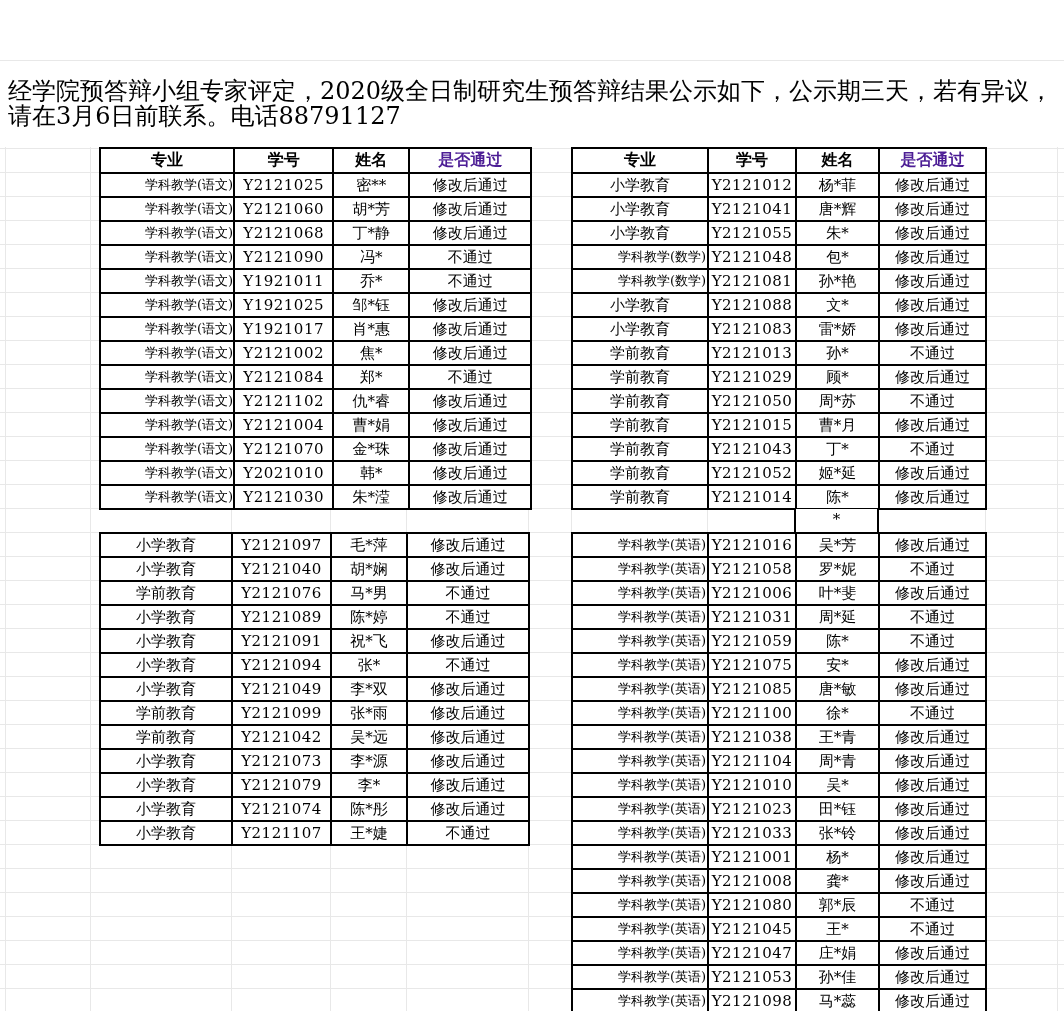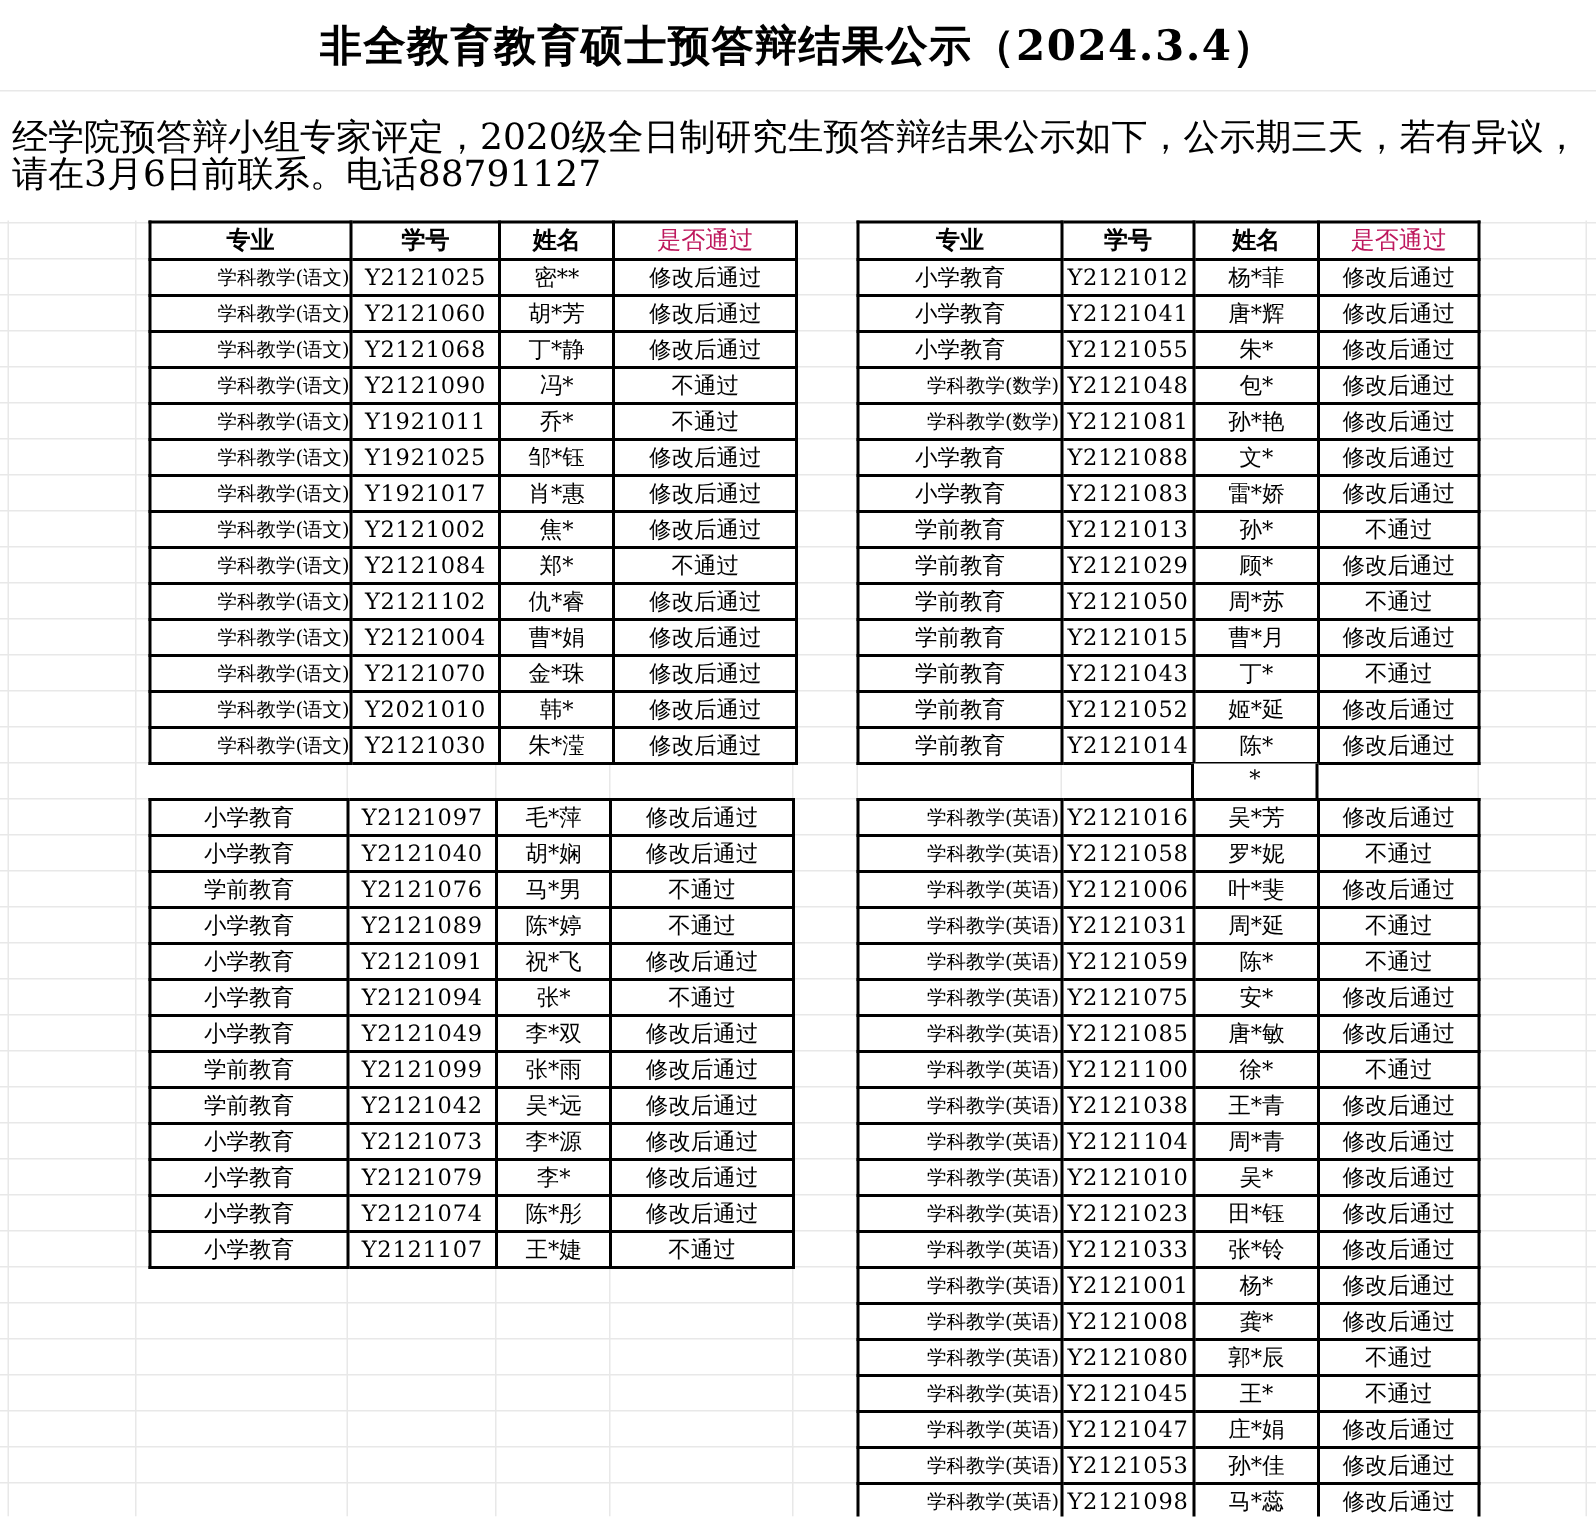--- a/index.html
+++ b/index.html
@@ -13,21 +13,21 @@
          line-height:25px;z-index:3;}
   table{border-collapse:collapse;table-layout:fixed;position:absolute;
         background:#ffffff;z-index:2;}
   #tbl-left-1{left:99px;top:147px;}
   #tbl-left-2{left:99px;top:532px;}
   #tbl-right-1{left:571px;top:147px;}
   #tbl-right-2{left:571px;top:532px;}
   th,td{border:2px solid #000;text-align:center;vertical-align:middle;
         padding:0;overflow:hidden;white-space:nowrap;}
   th{height:23px;font-size:16px;font-weight:bold;}
-  th.pass{font-weight:normal;color:#be185d;margin-left:34px;}
+  th.pass{font-weight:bold;color:#4c1d95;margin-left:34px;}
   td{height:22px;font-size:15px;}
   td.shrink{font-size:13px;padding-left:44px;}
   td.sid{font-size:15px;letter-spacing:0.5px;}
   #star-row{position:absolute;left:571px;top:509px;width:414px;height:23px;z-index:2;}
   #star-cell{position:absolute;left:223px;top:0;width:85px;height:23px;
              box-sizing:border-box;border-left:2px solid #000;border-right:2px solid #000;
              background:#fff;text-align:center;line-height:20px;font-size:15px;}
 </style>
 </head>
 <body>
@@ -77,21 +77,20 @@
       <div class="vline" style="left: 330px;"></div>
       <div class="vline" style="left: 406px;"></div>
       <div class="vline" style="left: 528px;"></div>
       <div class="vline" style="left: 571px;"></div>
       <div class="vline" style="left: 707px;"></div>
       <div class="vline" style="left: 795px;"></div>
       <div class="vline" style="left: 878px;"></div>
       <div class="vline" style="left: 985px;"></div>
       <div class="vline" style="left: 1057px;"></div>
     </div>
-  <div id="title">非全教育教育硕士预答辩结果公示（2024.3.4）</div>
   <div id="intro">
     <div>经学院预答辩小组专家评定，2020级全日制研究生预答辩结果公示如下，公示期三天，若有异议，请在3月6日前联系。电话88791127</div>
   </div>
   <table id="tbl-left-1">
       <colgroup>
         <col style="width: 132px;">
         <col style="width: 99px;">
         <col style="width: 76px;">
         <col style="width: 122px;">
       </colgroup>

